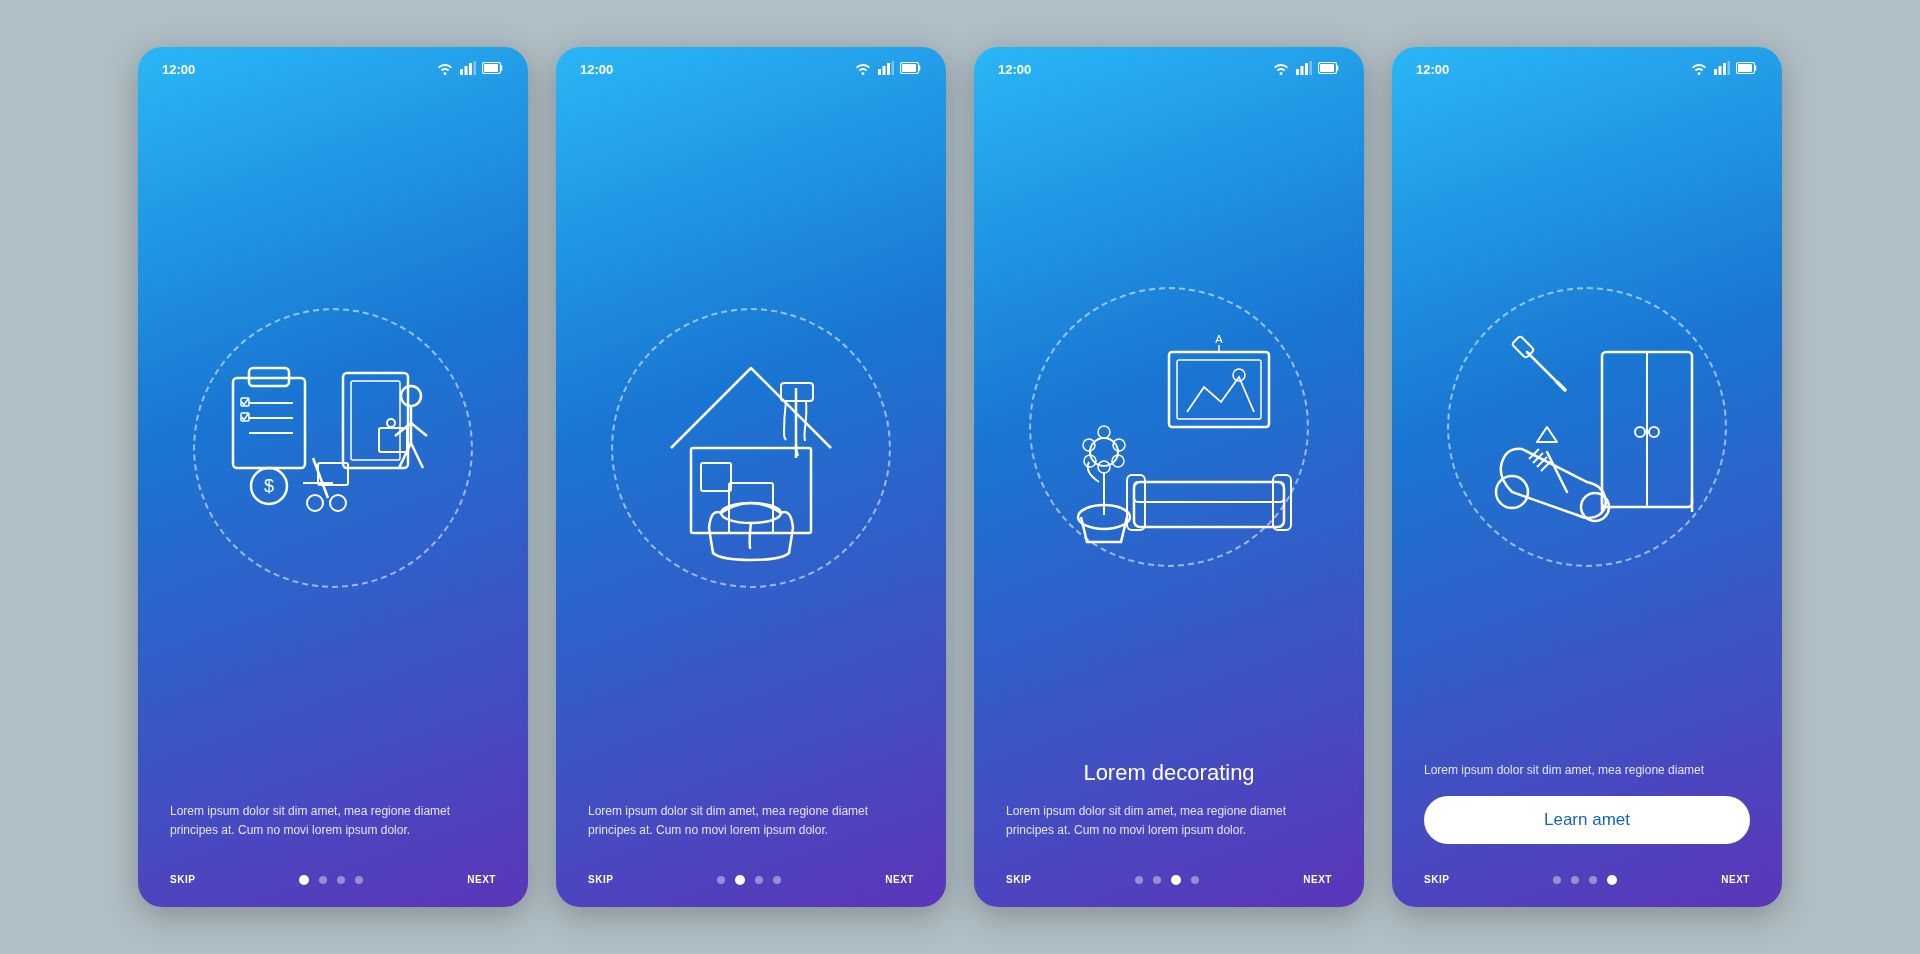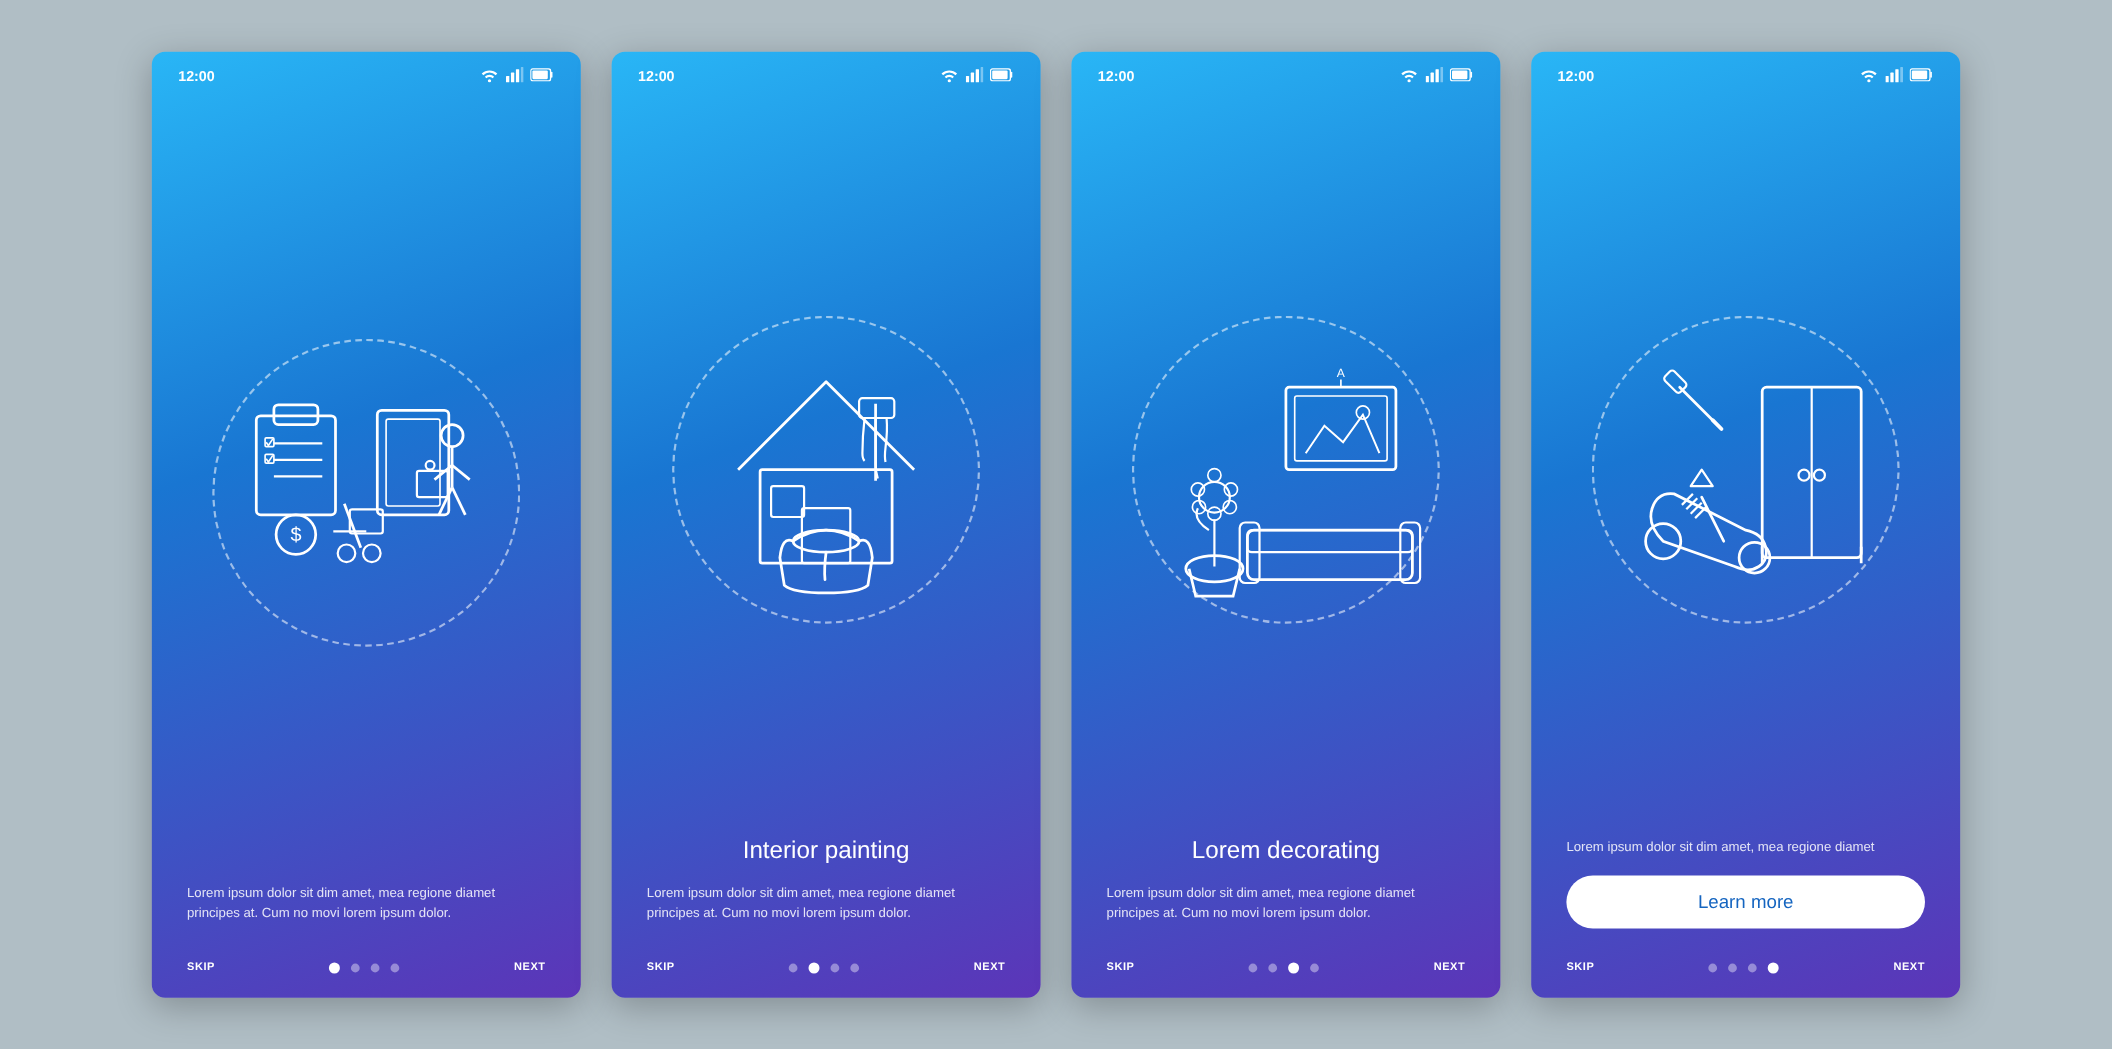--- a/index.html
+++ b/index.html
@@ -15,21 +15,21 @@
     }
     .screens-container {
       display: flex;
       gap: 28px;
       align-items: center;
       justify-content: center;
     }
     .phone-screen {
       width: 390px;
       height: 860px;
-      border-radius: 12px;
+      border-radius: 24px;
       background: linear-gradient(160deg, #29b6f6 0%, #1976d2 40%, #5c35b8 100%);
       display: flex;
       flex-direction: column;
       align-items: flex-end;
       padding: 0;
       overflow: hidden;
       position: relative;
       box-shadow: 0 8px 32px rgba(0,0,0,0.25);
     }
     .status-bar {
@@ -271,21 +271,20 @@
           <path d="M100,195 Q90,190 88,210 L92,235 Q100,242 130,242 Q160,242 168,235 L172,210 Q170,190 160,195" stroke="white" stroke-width="2.5" fill="none"></path>
           <ellipse cx="130" cy="195" rx="30" ry="10" stroke="white" stroke-width="2.5"></ellipse>
 
           <path d="M100,195 Q130,175 160,195" stroke="white" stroke-width="2.5" fill="none"></path>
 
           <path d="M130 205 Q128 220 129 230" stroke="white" stroke-width="2.5" stroke-linecap="round"></path>
         </svg>
       </div>
     </div>
     <div class="text-area">
-      <div class="screen-title">Interior painting</div>
       <div class="screen-body">Lorem ipsum dolor sit dim amet, mea regione diamet principes at. Cum no movi lorem ipsum dolor.</div>
     </div>
     <div class="nav-bar">
       <span class="nav-skip">SKIP</span>
       <div class="nav-dots">
         <div class="dot"></div>
         <div class="dot active"></div>
         <div class="dot"></div>
         <div class="dot"></div>
       </div>
@@ -422,21 +421,21 @@
           <line x1="94" y1="164" x2="84" y2="174" stroke="white" stroke-width="2"></line>
 
           <path d="M55,195 Q40,180 45,165 Q50,150 65,152 L130,185 Q145,188 148,200 Q151,212 142,218 Q133,224 120,218 L55,195 Z" stroke="white" stroke-width="2.5" fill="none"></path>
           <circle cx="55" cy="195" r="16" stroke="white" stroke-width="2.5"></circle>
           <circle cx="138" cy="210" r="14" stroke="white" stroke-width="2.5"></circle>
         </svg>
       </div>
     </div>
     <div class="text-area">
       <div class="screen-body">Lorem ipsum dolor sit dim amet, mea regione diamet</div>
-      <button class="learn-more-btn">Learn more</button>
+      <button class="learn-more-btn">Learn amet</button>
     </div>
     <div class="nav-bar">
       <span class="nav-skip">SKIP</span>
       <div class="nav-dots">
         <div class="dot"></div>
         <div class="dot"></div>
         <div class="dot"></div>
         <div class="dot active"></div>
       </div>
       <span class="nav-next">NEXT</span>

